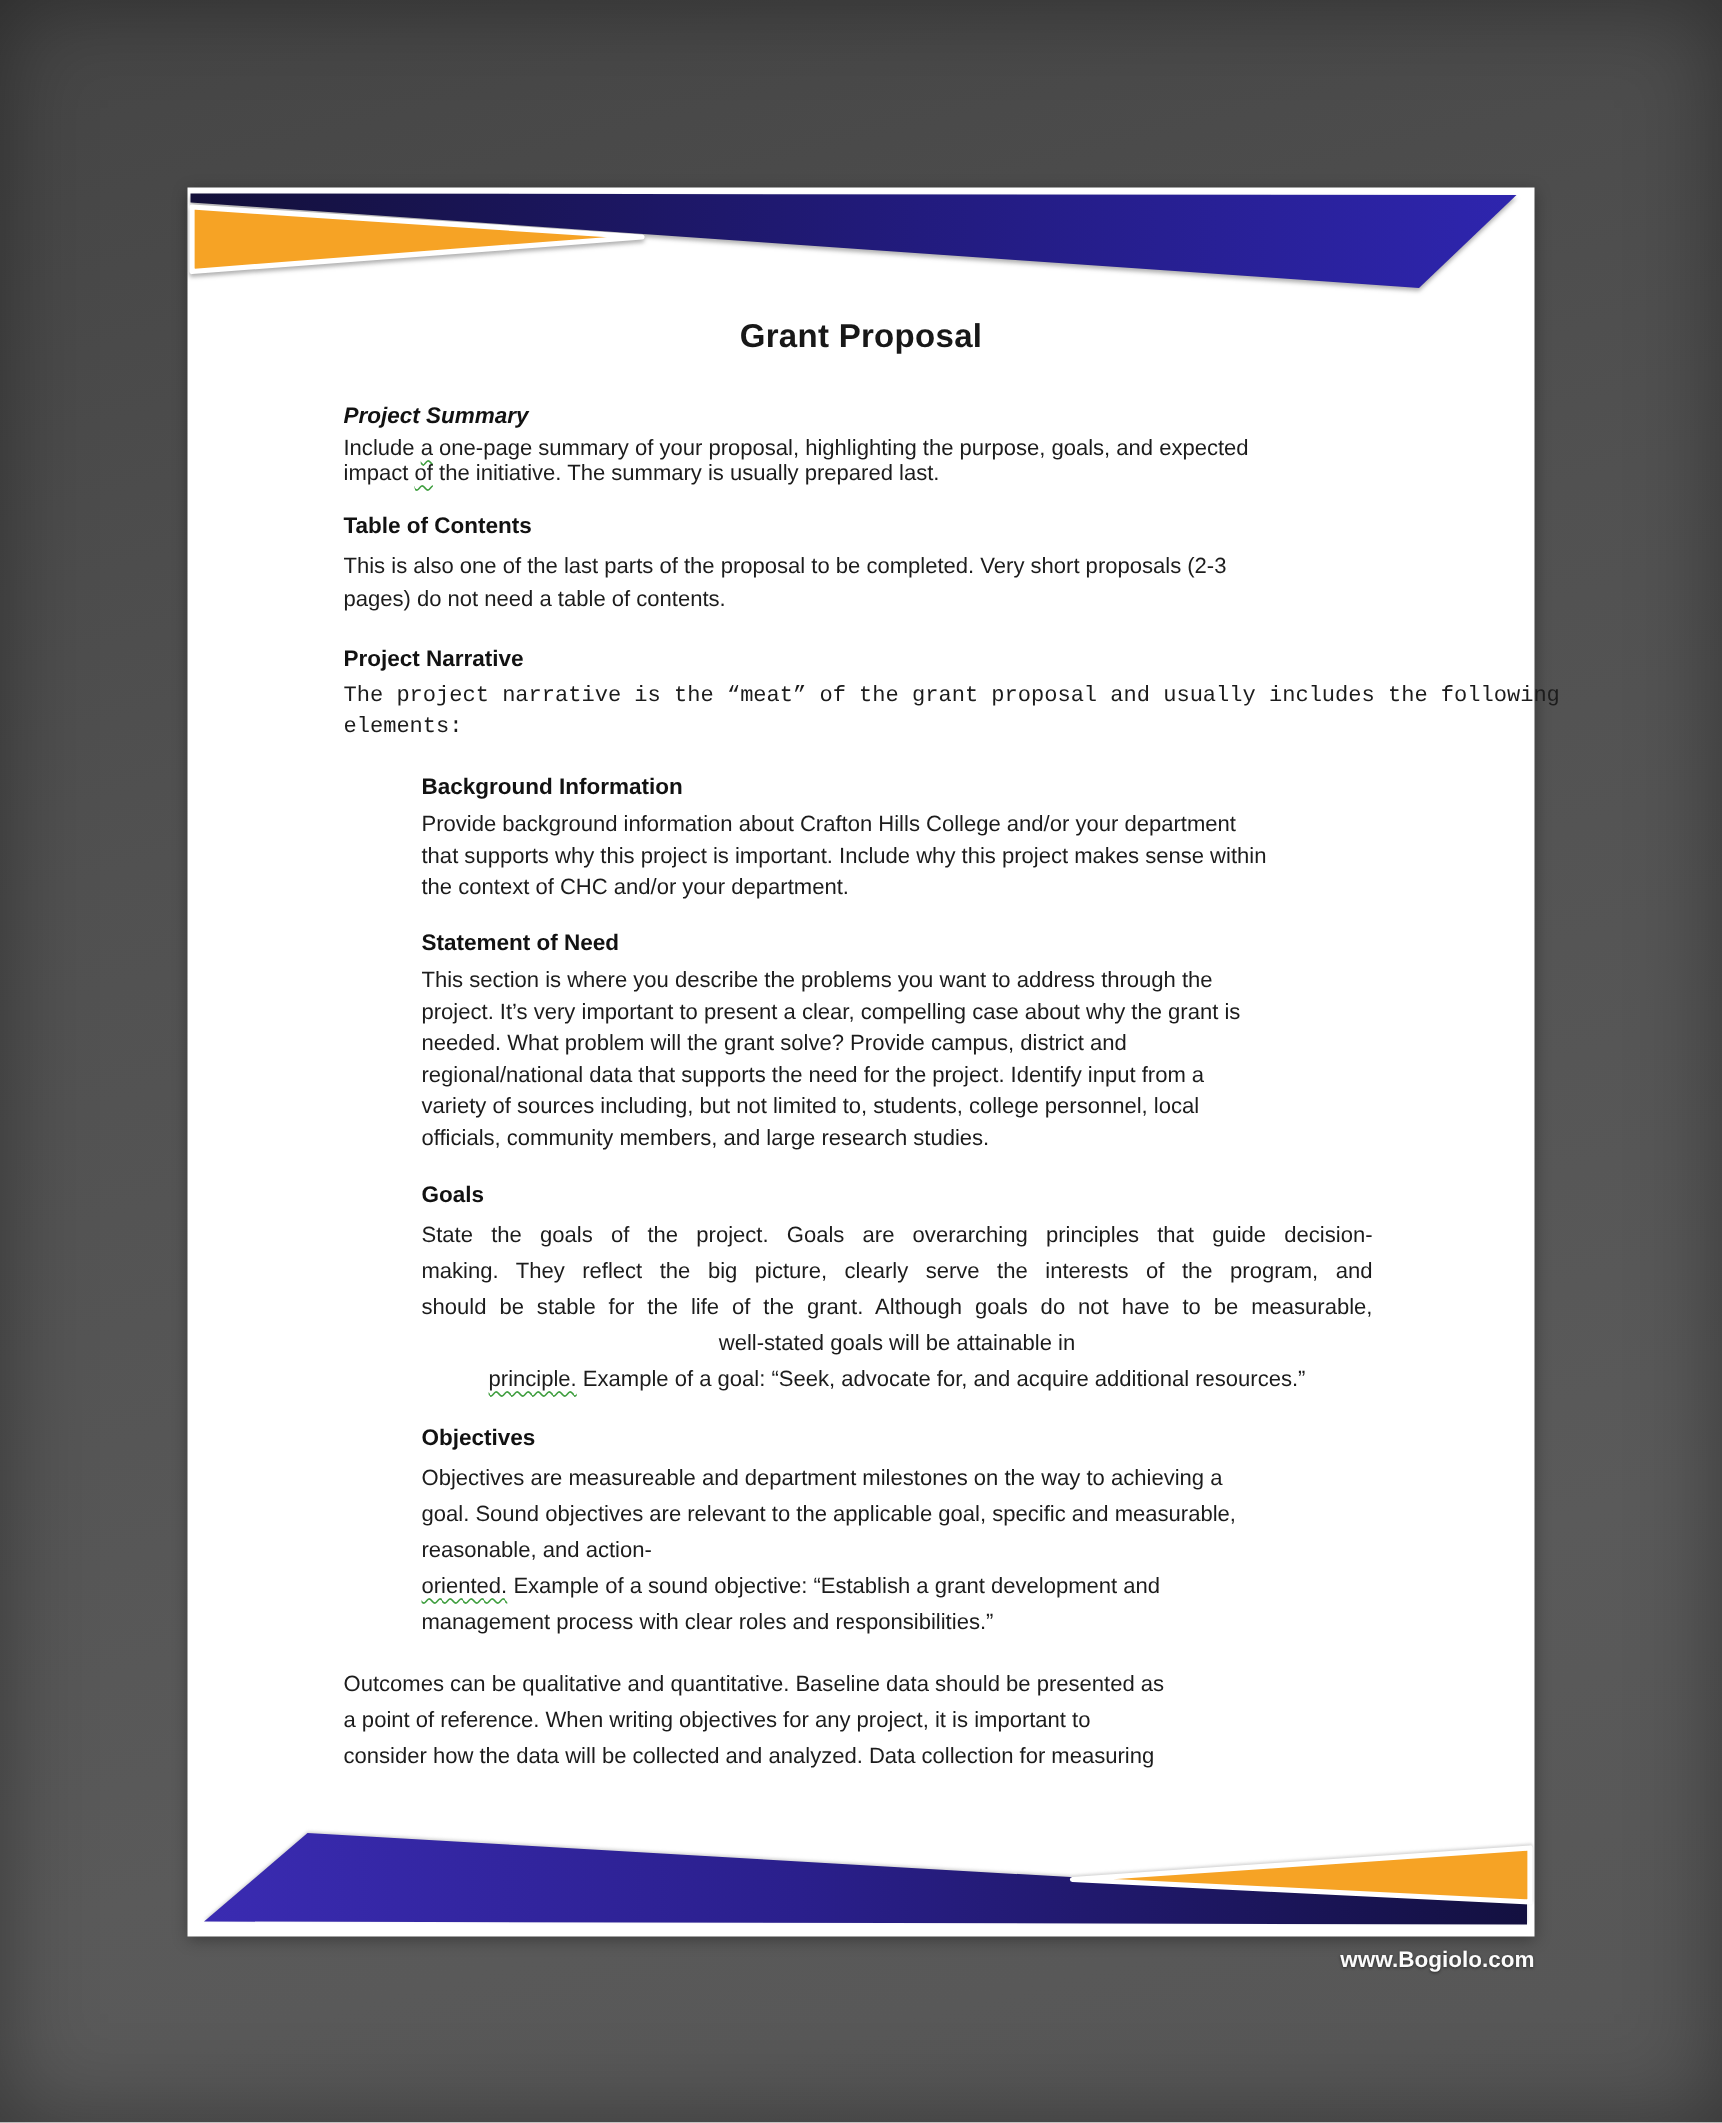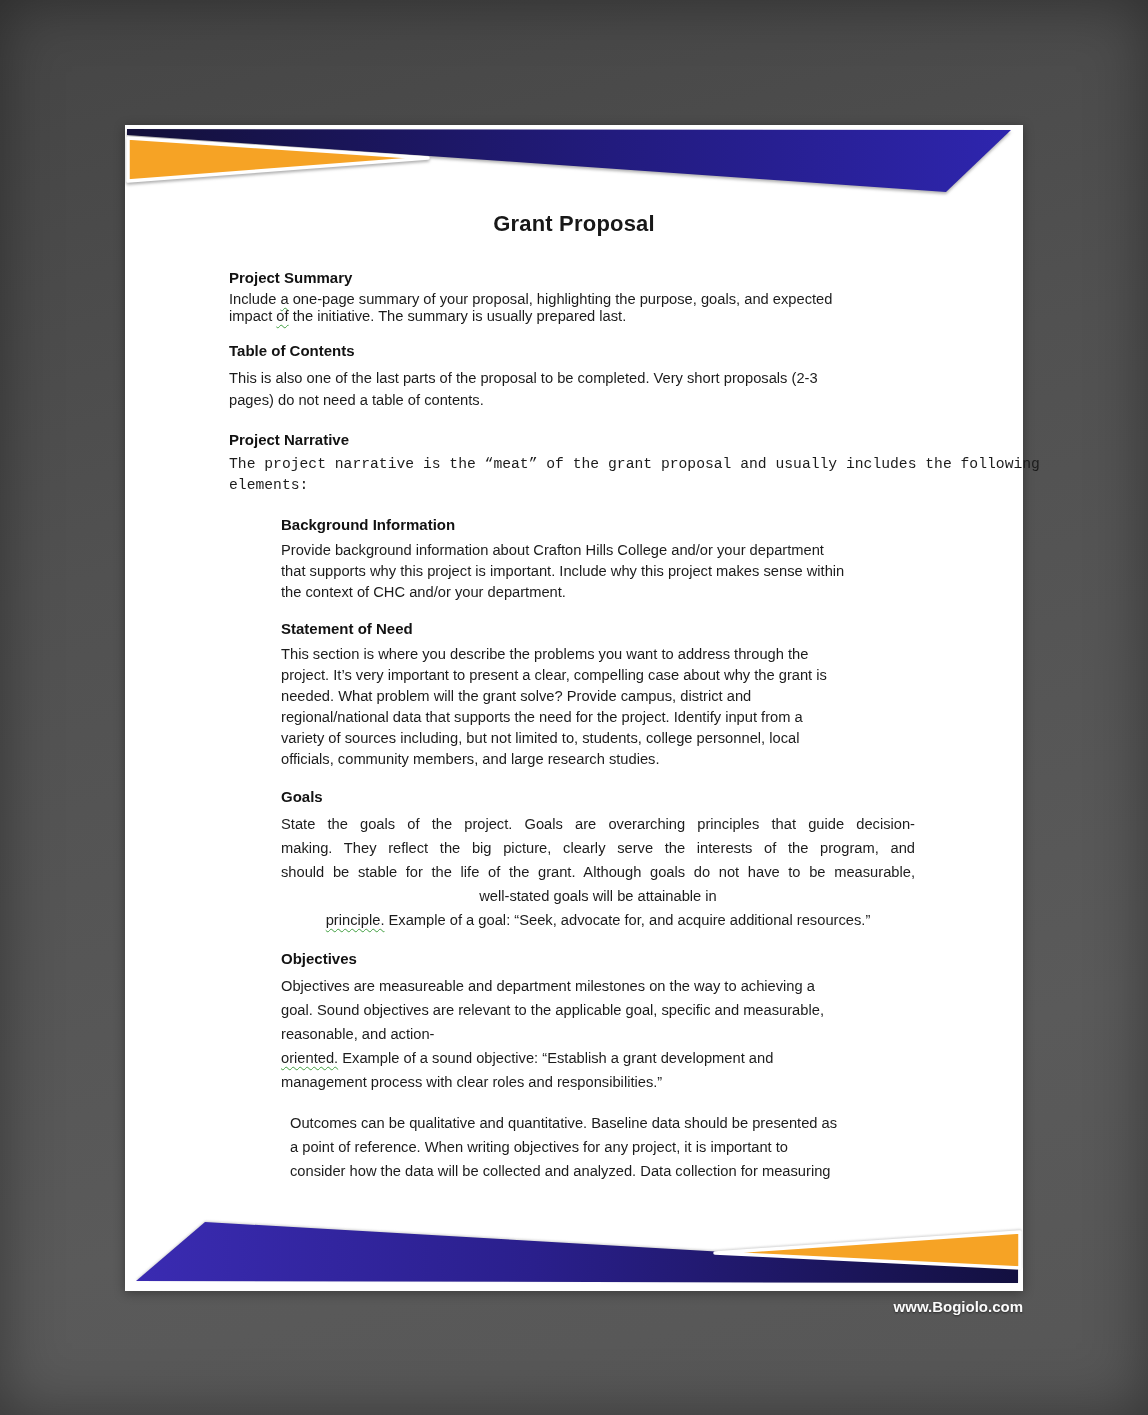--- a/index.html
+++ b/index.html
@@ -24,36 +24,36 @@
   .title{
     position:absolute;top:85px;left:0;width:100%;margin:0;
     text-align:center;font-size:22px;line-height:28px;font-weight:700;color:#181818;
     letter-spacing:.2px;
   }
   .content{position:absolute;left:104px;top:113px;width:680px;color:#1c1c1c;}
   .hd{font-weight:700;font-size:15px;line-height:20px;color:#121212;}
   .ln{font-size:14.7px;white-space:nowrap;}
   .para{margin:0;}
   
-  .hd.ps{margin-top:30px;}
+  .hd.ps{margin-top:30px;font-style:italic;}
   .para.ps{margin-top:3px;}  .para.ps .ln{line-height:17px;}
   .hd.toc{margin-top:16px;}
   .para.toc{margin-top:6px;} .para.toc .ln{line-height:22px;}
   .hd.pn{margin-top:19px;}
   .para.pn{margin-top:4px;font-family:Liberation Mono, monospace;}  .para.pn .ln{line-height:21px;}
   .ind{margin-left:52px;width:634px;}
   .hd.bi{margin-top:19px;}
   .para.bi{margin-top:5px;}  .para.bi .ln{line-height:21px;}
   .hd.son{margin-top:16px;}
   .para.son{margin-top:5px;} .para.son .ln{line-height:21px;}
   .hd.goals{margin-top:17px;}
   .para.goals{margin-top:5px;} .para.goals .ln{line-height:24px;text-align:center;}
   .hd.obj{margin-top:17px;}
   .para.obj{margin-top:5px;}  .para.obj .ln{line-height:24px;}
-  .para.out{margin-top:17px;margin-left:61px;width:620px;}
+  .para.out{margin-top:17px;width:620px;}
   .para.out .ln{line-height:24px;}
   .just{white-space:normal;text-align:justify;text-align-last:justify;}
   .sq{
     text-decoration:underline wavy #3f9e3f;
     text-decoration-thickness:1px;
     text-underline-offset:3px;
     text-decoration-skip-ink:none;
   }
   .watermark{
     position:absolute;top:1298px;right:125px;

